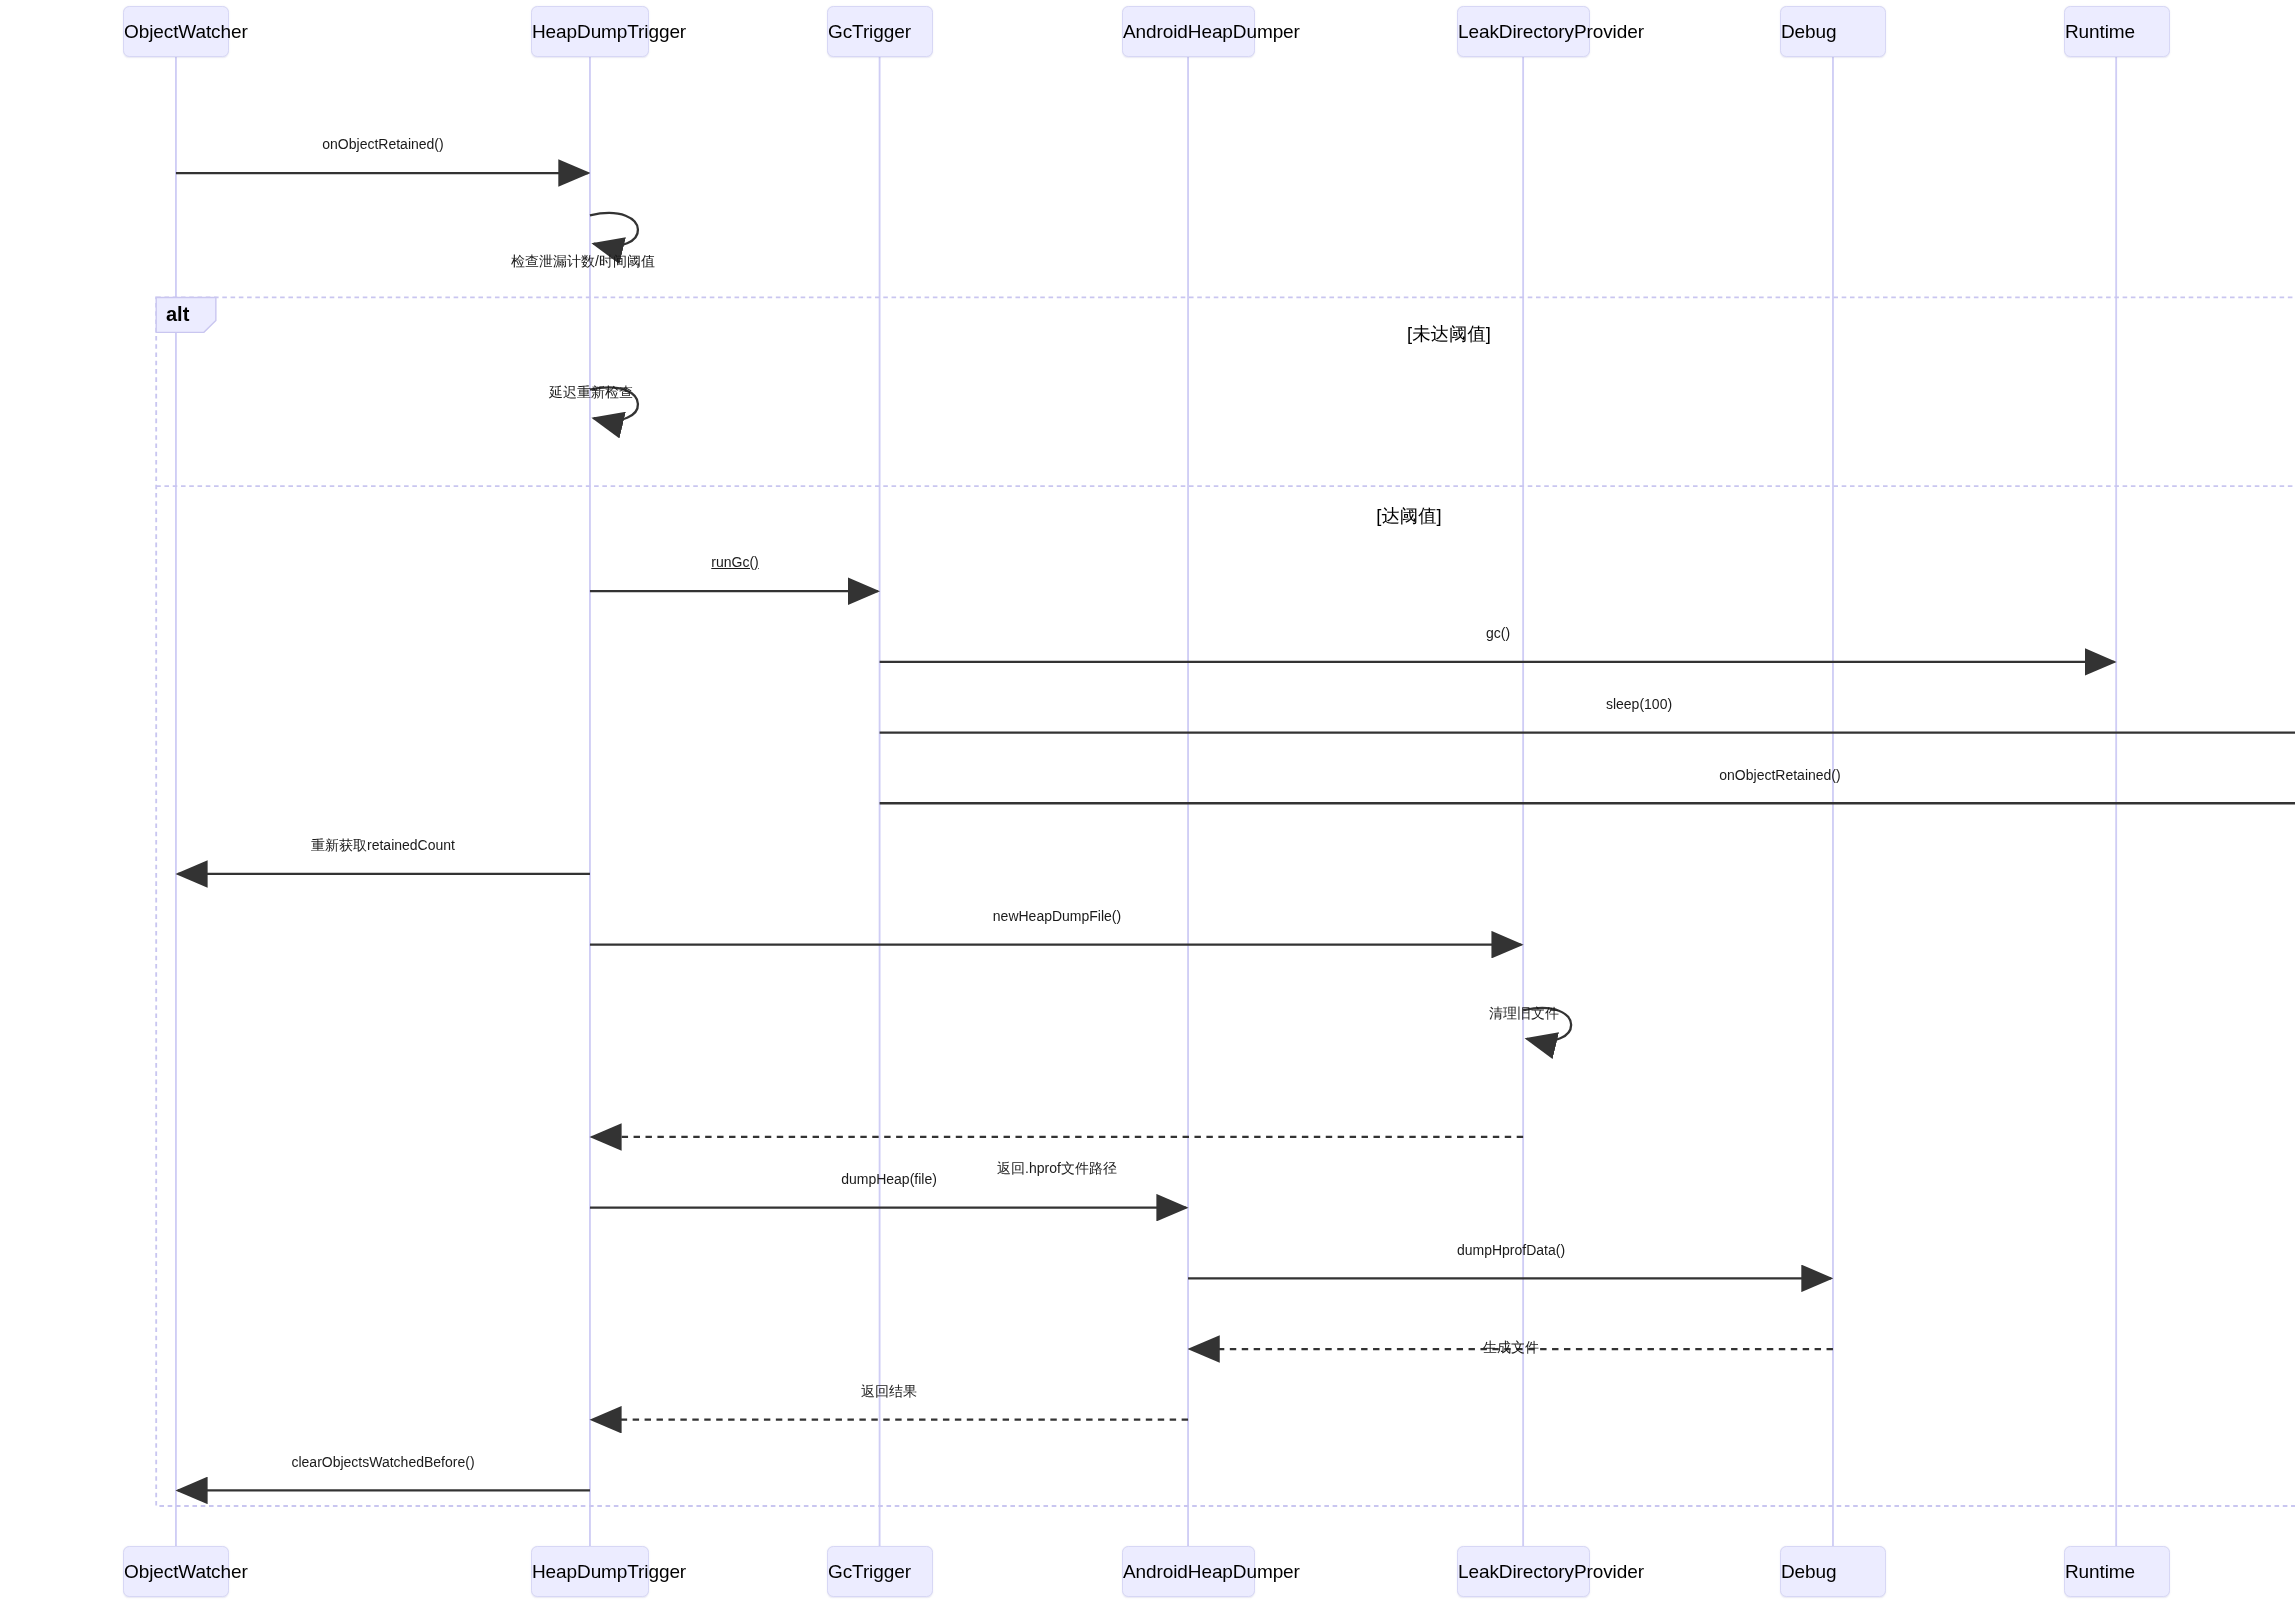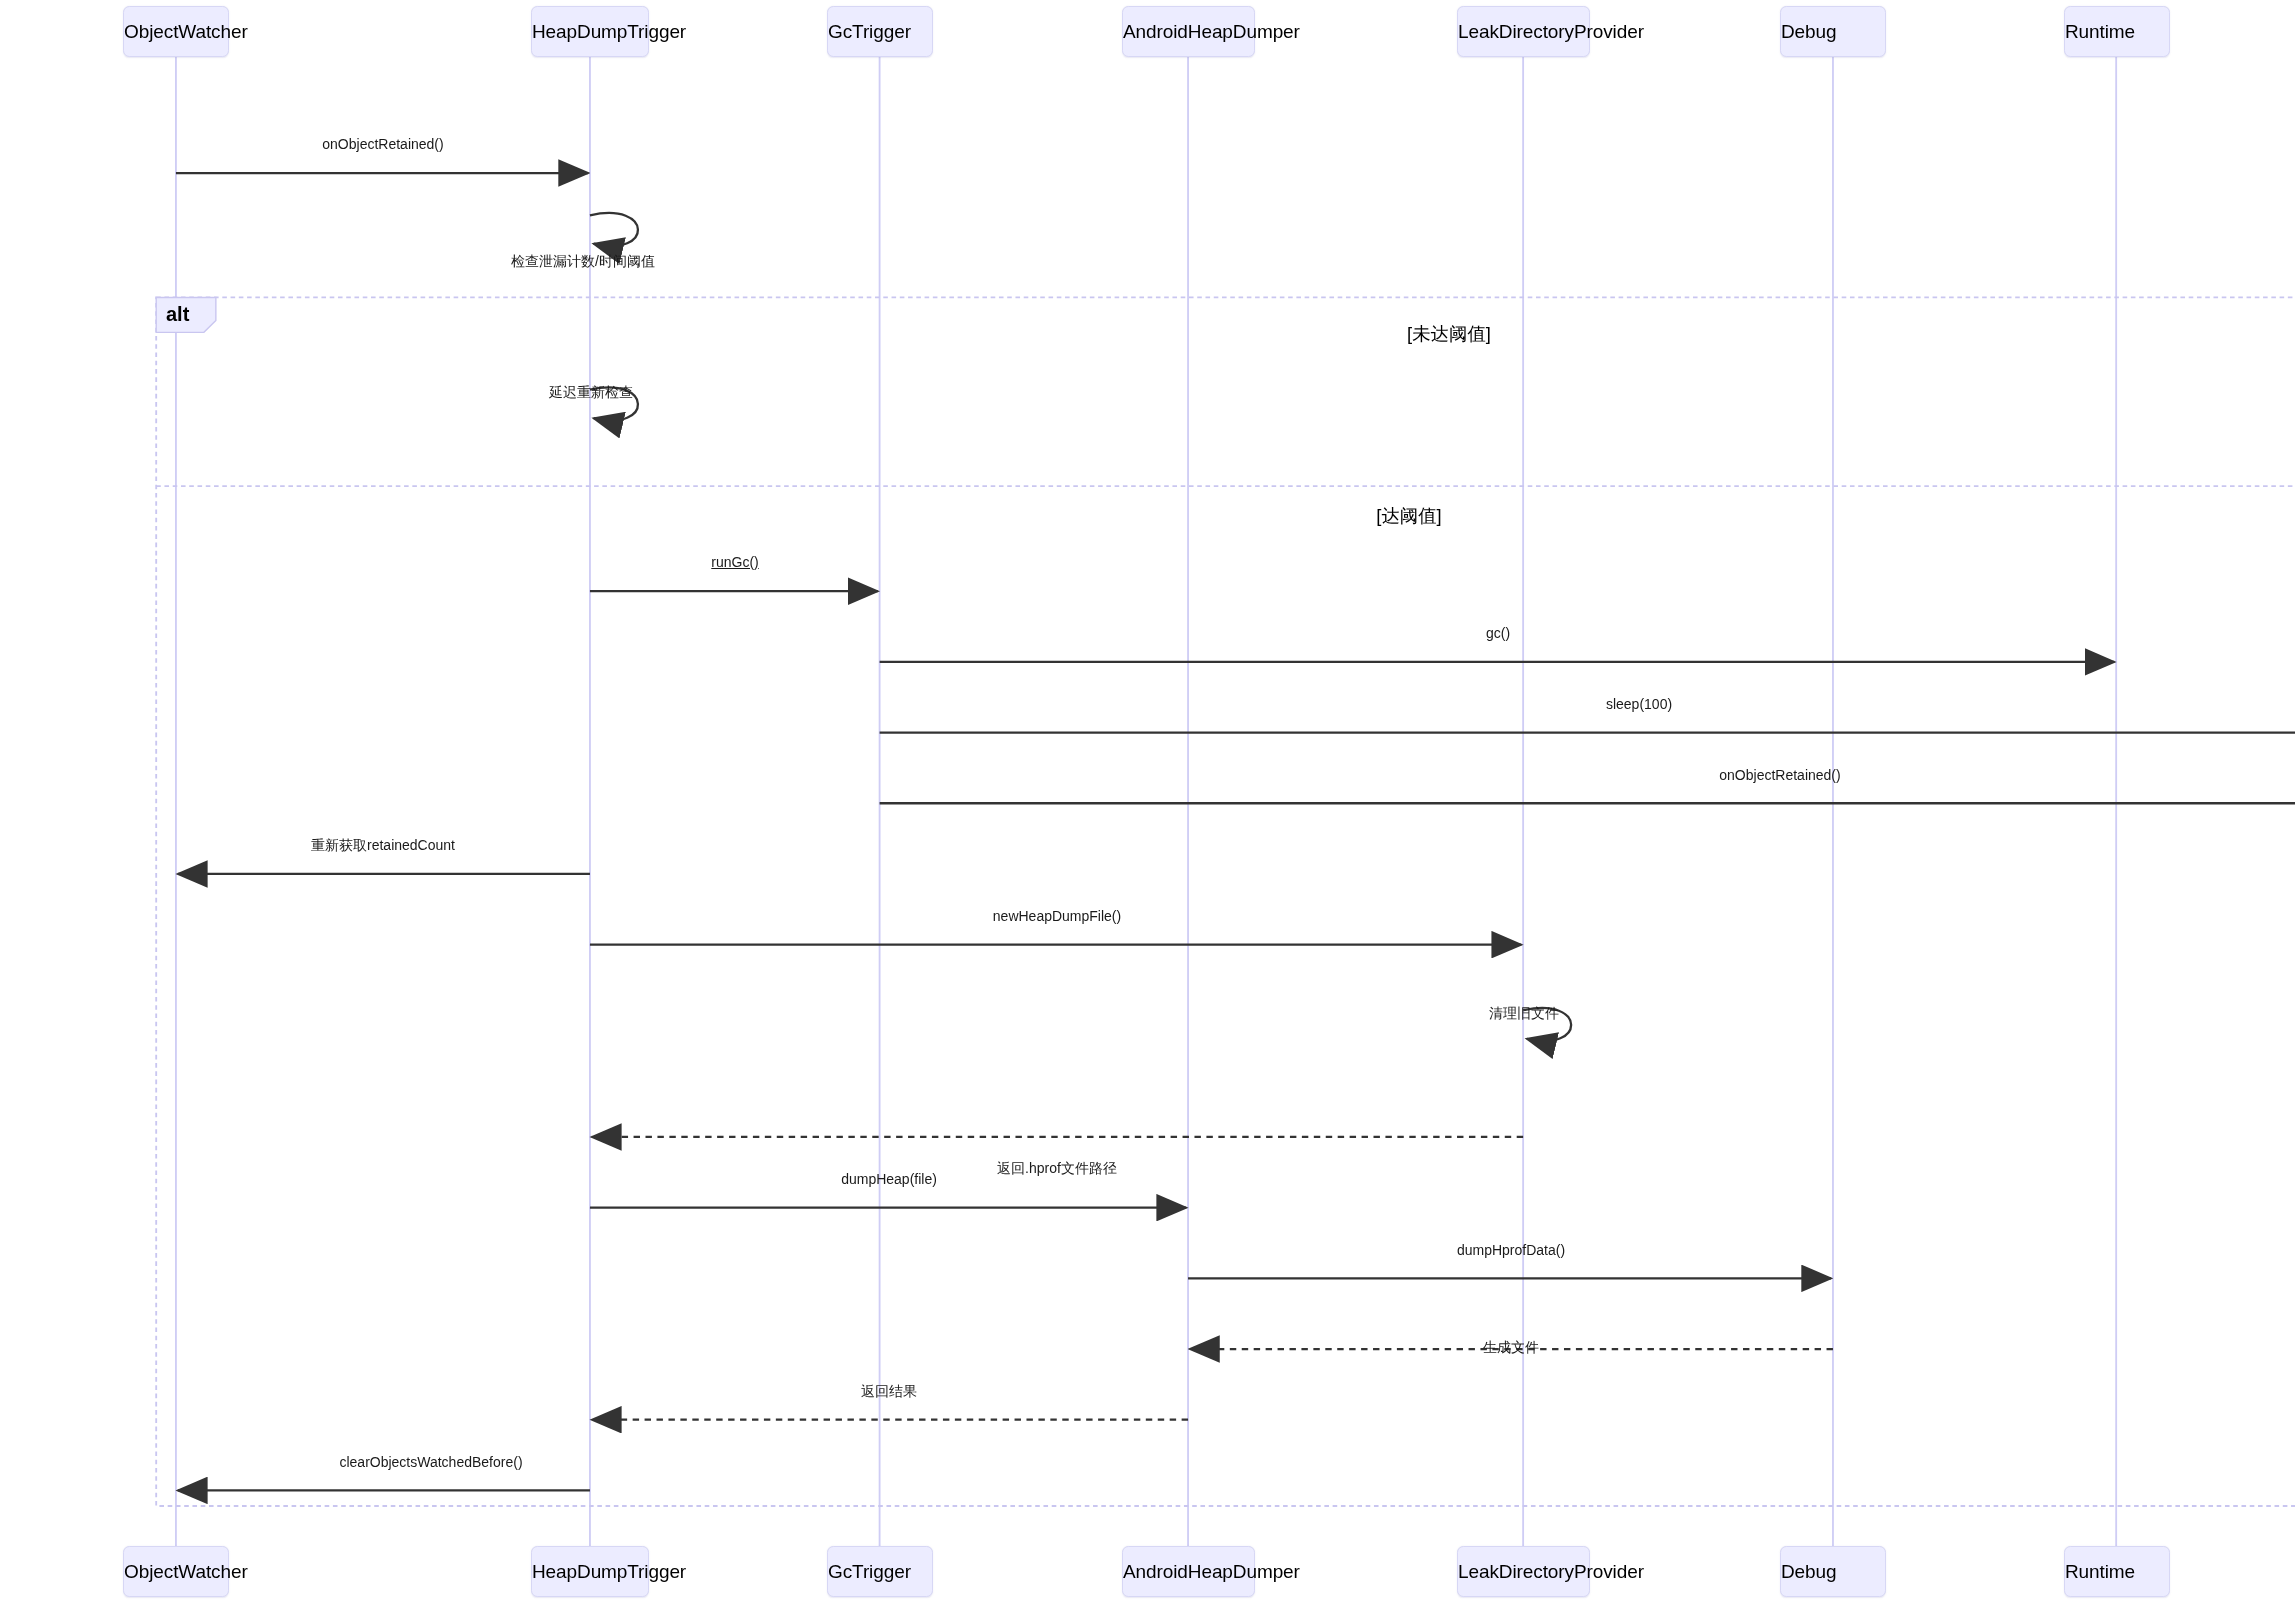--- a/index.html
+++ b/index.html
@@ -178,19 +178,19 @@
       <div class="msg-label" style="left: 1639px; top: 696px;">sleep(100)</div>
       <div class="msg-label" style="left: 1780px; top: 767px;">onObjectRetained()</div>
       <div class="msg-label" style="left: 383px; top: 837px;">重新获取retainedCount</div>
       <div class="msg-label" style="left: 1057px; top: 908px;">newHeapDumpFile()</div>
       <div class="msg-label" style="left: 1524px; top: 1005px;">清理旧文件</div>
       <div class="msg-label" style="left: 1057px; top: 1160px;">返回.hprof文件路径</div>
       <div class="msg-label" style="left: 889px; top: 1171px;">dumpHeap(file)</div>
       <div class="msg-label" style="left: 1511px; top: 1242px;">dumpHprofData()</div>
       <div class="msg-label" style="left: 1511px; top: 1313px; margin-top: 26px;">生成文件</div>
       <div class="msg-label" style="left: 889px; top: 1383px;">返回结果</div>
-      <div class="msg-label" style="left: 383px; top: 1454px; margin-left: 48px;">clearObjectsWatchedBefore()</div>
+      <div class="msg-label" style="left: 383px; top: 1454px;">clearObjectsWatchedBefore()</div>
     </div>
 
   <div class="alt-label-text" id="alt-label" style="left: 166px; top: 303px;">alt</div>
 
 </div>
 
 
 </body></html>

